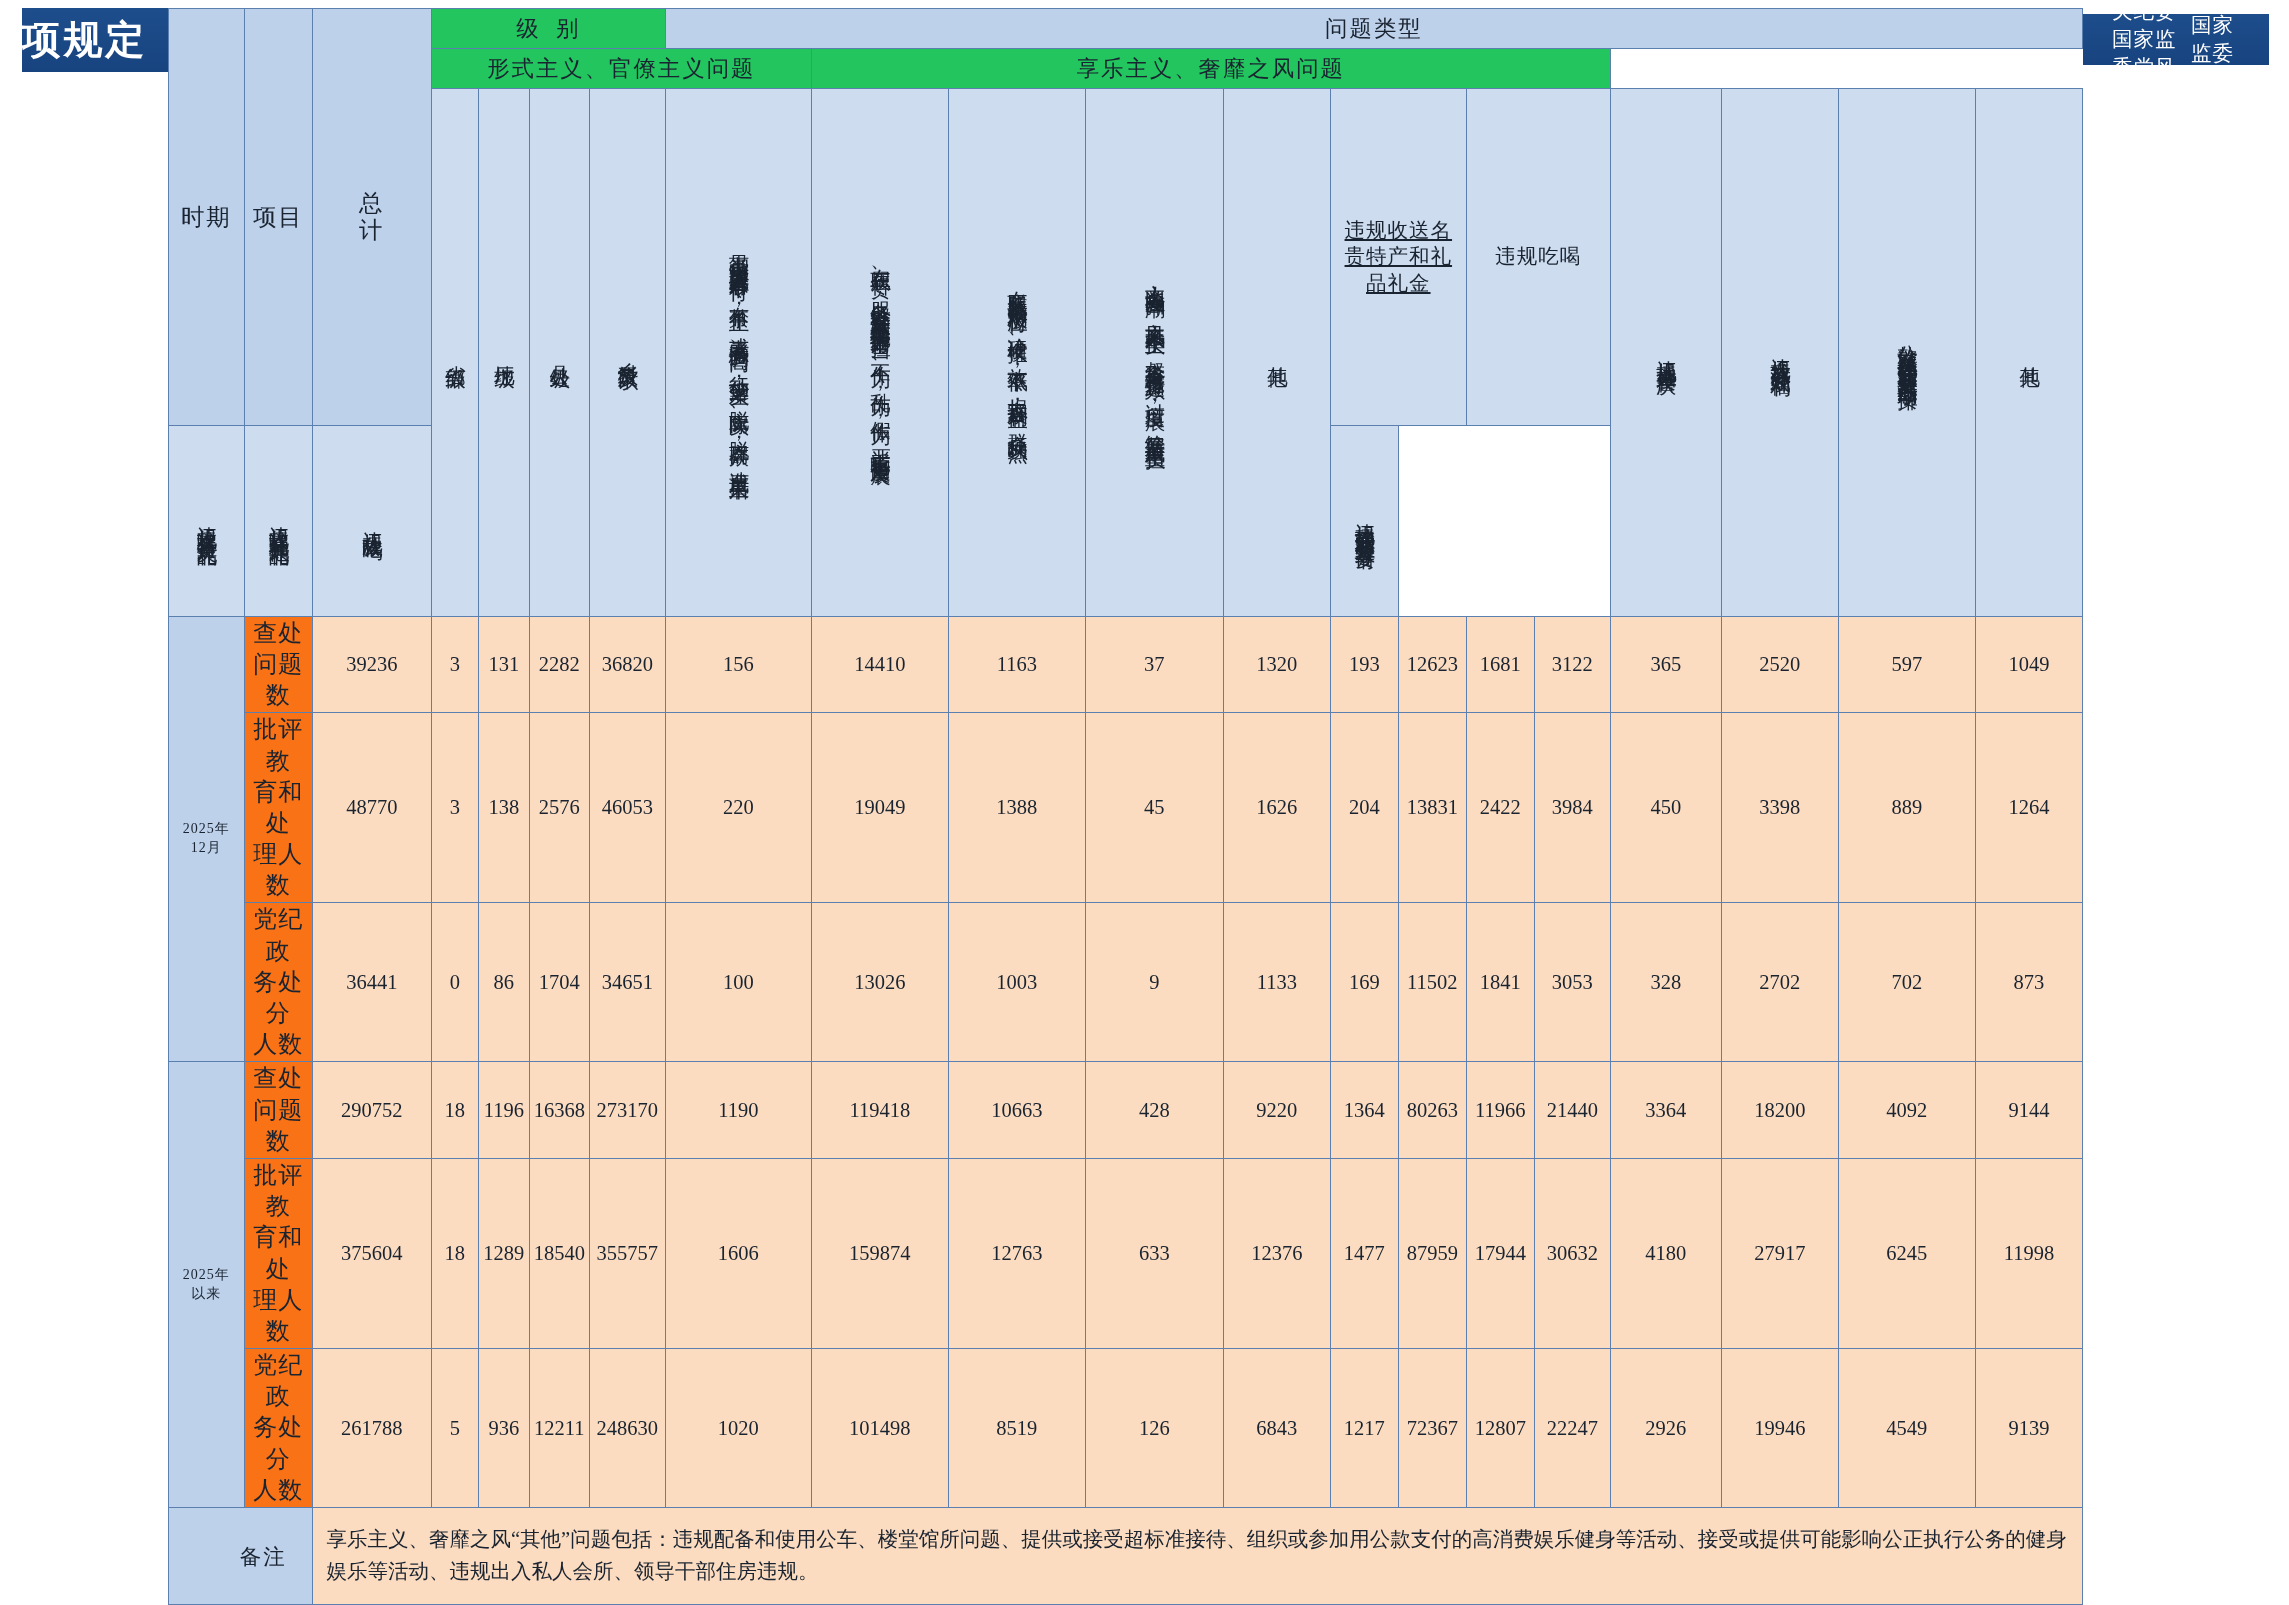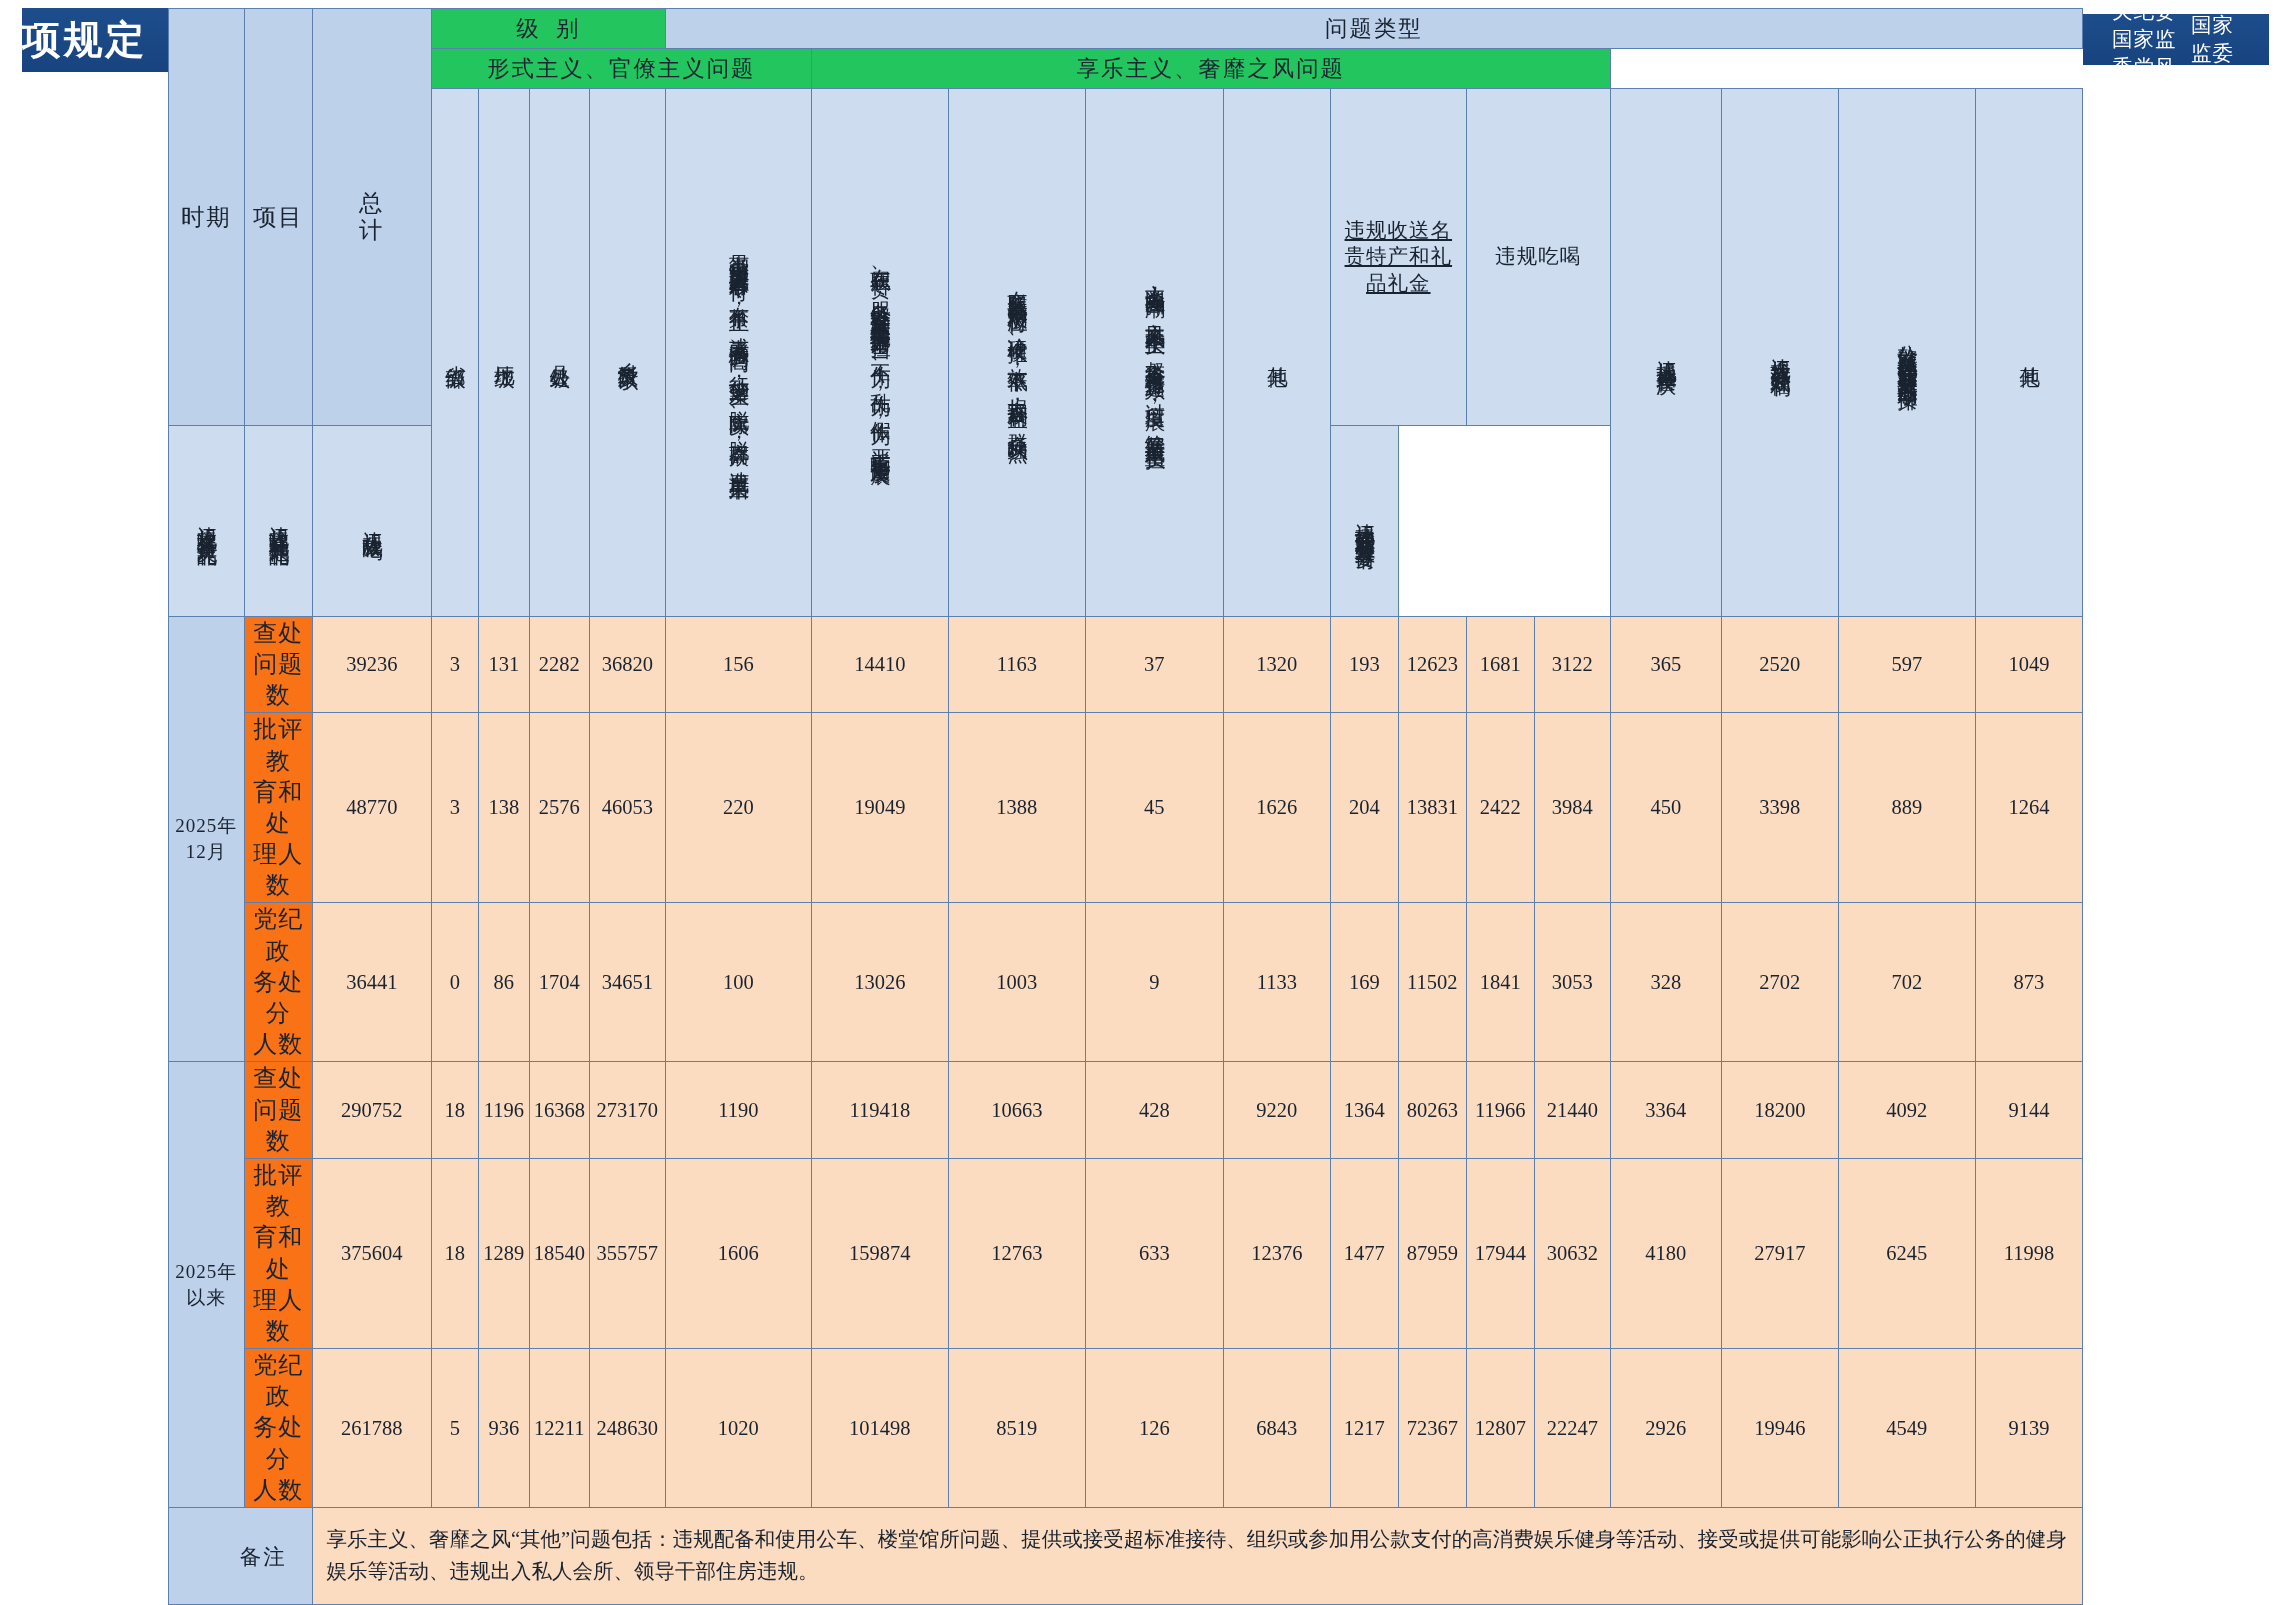--- a/index.html
+++ b/index.html
@@ -53,21 +53,21 @@
     writing-mode:vertical-rl;
     text-orientation:upright;
     letter-spacing:2px;
     white-space:pre-line;
     margin:0 auto;
     display:inline-block;
     line-height:1.25;
   }
   .vwrap{display:flex;align-items:center;justify-content:center;height:100%;}
   .rowlabel{background:#f97316;font-size:24px;line-height:1.2;letter-spacing:1px;}
-  .periodlabel{background:#bdd1ea;font-size:19px;line-height:1.3;letter-spacing:1px;}
+  .periodlabel{background:#bdd1ea;font-size:14px;line-height:1.3;letter-spacing:1px;}
   .datacell{background:#fbdcc0;font-size:20.5px;height:74px;}
   .note-label{background:#bdd1ea;font-size:21.5px;letter-spacing:2px;}
   .note-body{background:#fbdcc0;font-size:20.5px;text-align:left;line-height:1.55;padding:7.8px 13.7px;}
   
   .footer{
     margin-top:5.9px;
     height:43px;
     background:#1f4e8c;
     background:linear-gradient(180deg,#1e4d8c 0%,#17447f 100%);
     display:flex;align-items:center;justify-content:flex-end;

